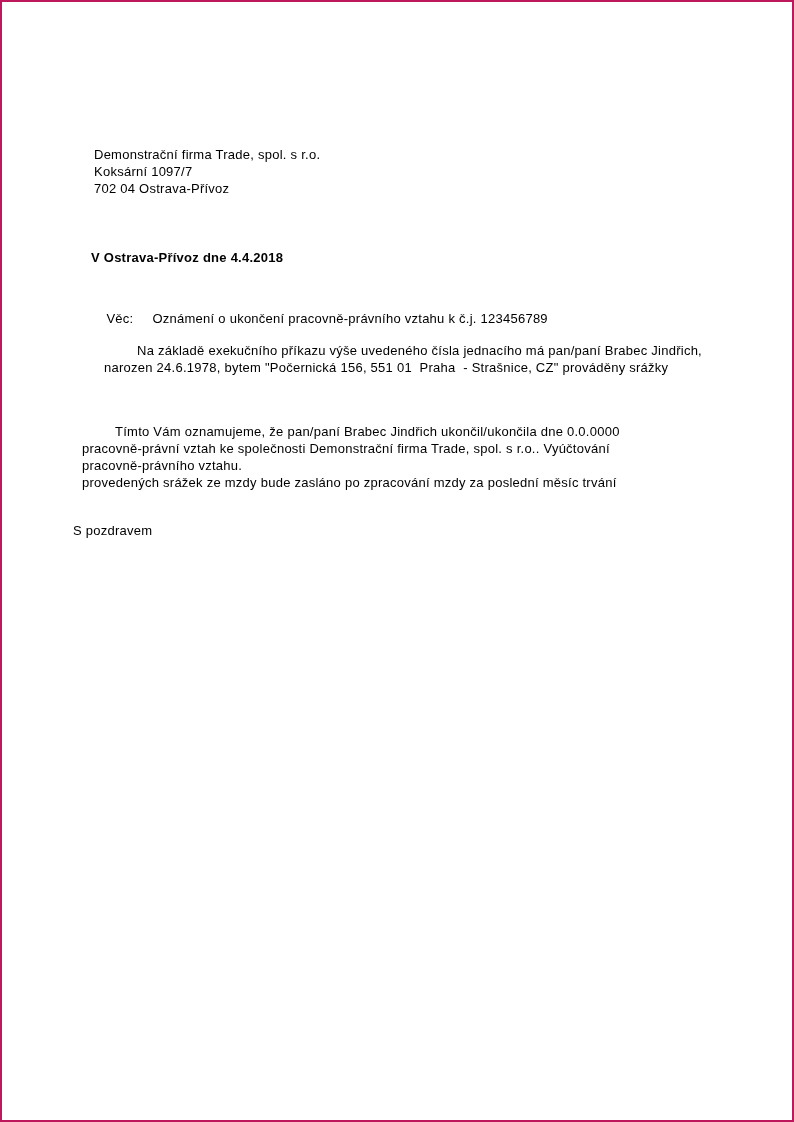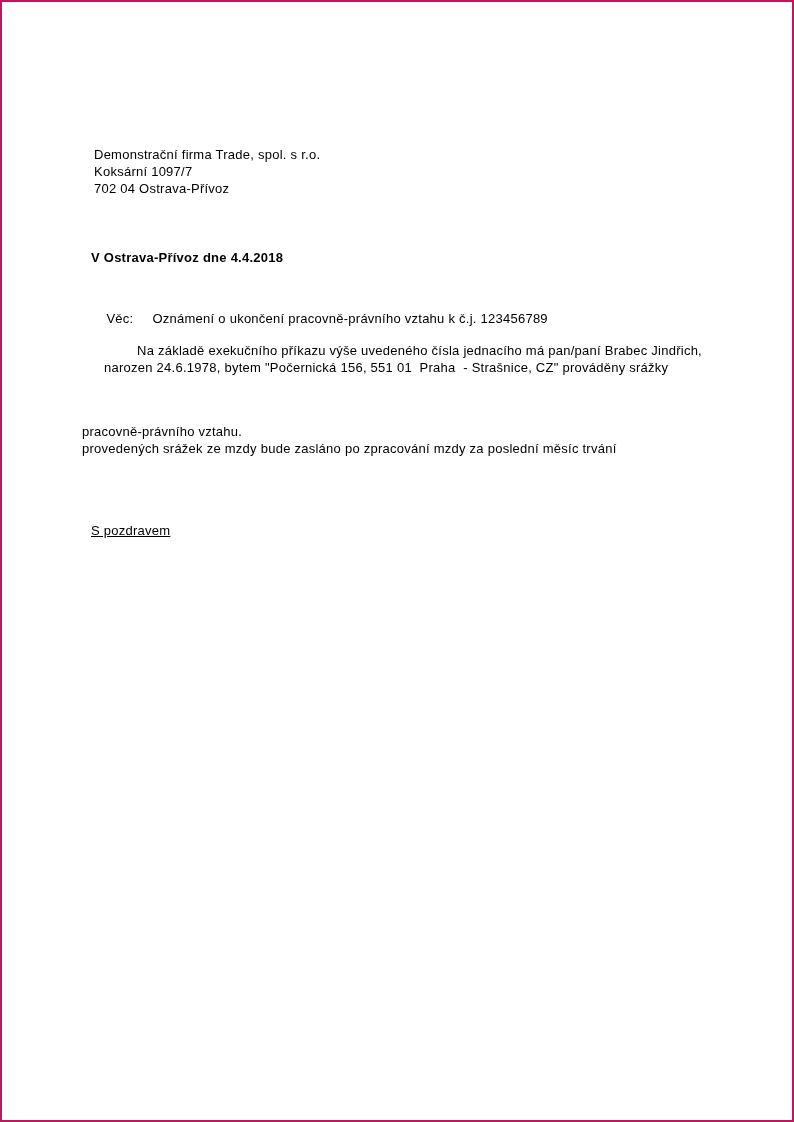--- a/index.html
+++ b/index.html
@@ -59,22 +59,24 @@
   <div class="block subject-line" style="left:89px; top:291px;">
     <span class="subject-label">Věc:</span><span class="subject-title">Oznámení o ukončení pracovně-právního vztahu k č.j. 123456789</span>
   </div>
 
   <div class="block" style="left:80px; top:340px;margin-left:22px;">
     <div class="line indent-first">Na základě exekučního příkazu výše uvedeného čísla jednacího má pan/paní Brabec Jindřich,</div>
     <div class="line">narozen 24.6.1978, bytem "Počernická 156, 551 01  Praha  - Strašnice, CZ" prováděny srážky</div>
   </div>
 
   <div class="block" style="left:80px; top:421px;">
+    <div class="line indent-first">Tímto Vám oznamujeme, že pan/paní Brabec Jindřich ukončil/ukončila dne 0.0.0000</div>
+    <div class="line">pracovně-právní vztah ke společnosti Demonstrační firma Trade, spol. s r.o.. Vyúčtování</div>
     <div class="line">pracovně-právního vztahu.</div>
     <div class="line">provedených srážek ze mzdy bude zasláno po zpracování mzdy za poslední měsíc trvání</div>
   </div>
 
-  <div class="block" style="left:89px; top:520px;text-decoration:underline;">
+  <div class="block" style="left:71px; top:520px;">
     <div class="line">S pozdravem</div>
   </div>
 
 
 </div>
 
 </body></html>

